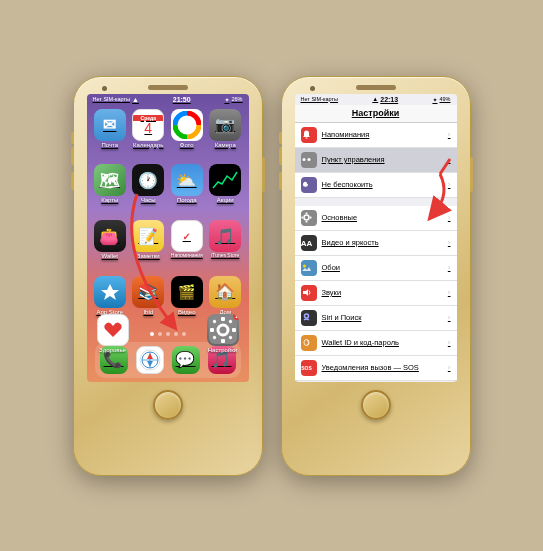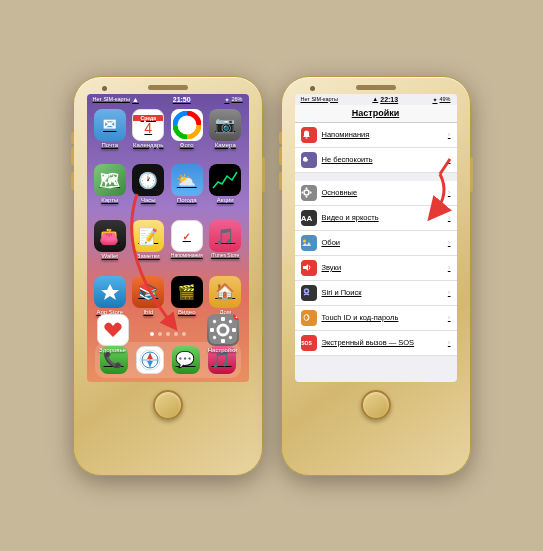--- a/index.html
+++ b/index.html
@@ -586,20 +586,31 @@
                 <svg width="11" height="11" viewBox="0 0 11 11">
                     <rect width="11" height="11" rx="2" fill="#e53935"></rect>
                     <path d="M5.5 1.5 Q3 1.5 3 4 L3 7 L2 8 L9 8 L8 7 L8 4 Q8 1.5 5.5 1.5 Z" fill="white"></path>
                     <rect x="4.5" y="8.5" width="2" height="1" rx="0.5" fill="white"></rect>
                   </svg>
               </div>
               <div class="settings-row-text">Напоминания</div>
               <div class="settings-chevron">›</div>
             </div>
 
+            <div class="settings-row highlighted" style="background:#d0d0d8;">
+              <div class="settings-row-icon" style="background:#888;">
+                <svg width="11" height="11" viewBox="0 0 11 11">
+                    <rect width="11" height="11" rx="2" fill="#888"></rect>
+                    <rect x="1.5" y="4" width="3" height="3" rx="1.5" fill="white"></rect>
+                    <rect x="6.5" y="4" width="3" height="3" rx="1.5" fill="white"></rect>
+                  </svg>
+              </div>
+              <div class="settings-row-text">Пункт управления</div>
+              <div class="settings-chevron">›</div>
+            </div>
 
             <div class="settings-row">
               <div class="settings-row-icon" style="background:#6b5fa0;">
                 <svg width="11" height="11" viewBox="0 0 11 11">
                     <rect width="11" height="11" rx="2" fill="#6b5fa0"></rect>
                     <path d="M7 5.5 A2.5 2.5 0 1 1 5.5 3 A3.5 3.5 0 0 0 7 5.5Z" fill="white"></path>
                   </svg>
               </div>
               <div class="settings-row-text">Не беспокоить</div>
               <div class="settings-chevron">›</div>
@@ -672,32 +683,32 @@
             </div>
 
             <div class="settings-row">
               <div class="settings-row-icon" style="background:#e09030;">
                 <svg width="11" height="11" viewBox="0 0 11 11">
                     <rect width="11" height="11" rx="2" fill="#e09030"></rect>
                     <ellipse cx="5.5" cy="5.5" rx="2.5" ry="3" fill="none" stroke="white" stroke-width="0.8"></ellipse>
                     <path d="M5.5 2.5 Q7.5 4 7.5 5.5 Q7.5 7.5 5.5 8.5" stroke="white" stroke-width="0.8" fill="none"></path>
                   </svg>
               </div>
-              <div class="settings-row-text">Touch ID и код-пароль</div>
+              <div class="settings-row-text">Wallet ID и код-пароль</div>
               <div class="settings-chevron">›</div>
             </div>
 
             <div class="settings-row">
               <div class="settings-row-icon" style="background:#e53935;">
                 <svg width="11" height="11" viewBox="0 0 11 11">
                     <rect width="11" height="11" rx="2" fill="#e53935"></rect>
                     <text x="5.5" y="8" text-anchor="middle" fill="white" font-size="5" font-weight="bold">SOS</text>
                   </svg>
               </div>
-              <div class="settings-row-text">Экстренный вызов — SOS</div>
+              <div class="settings-row-text">Уведомления вызов — SOS</div>
               <div class="settings-chevron">›</div>
             </div>
           </div>
 
         </div>
 
         <svg class="annotation-overlay" viewBox="0 0 162 288" style="z-index:10;">
           <defs>
             <marker id="arrowhead-r" markerWidth="8" markerHeight="8" refX="4" refY="4" orient="auto">
               <polygon points="0 0, 8 4, 0 8" fill="#e53935"></polygon>

